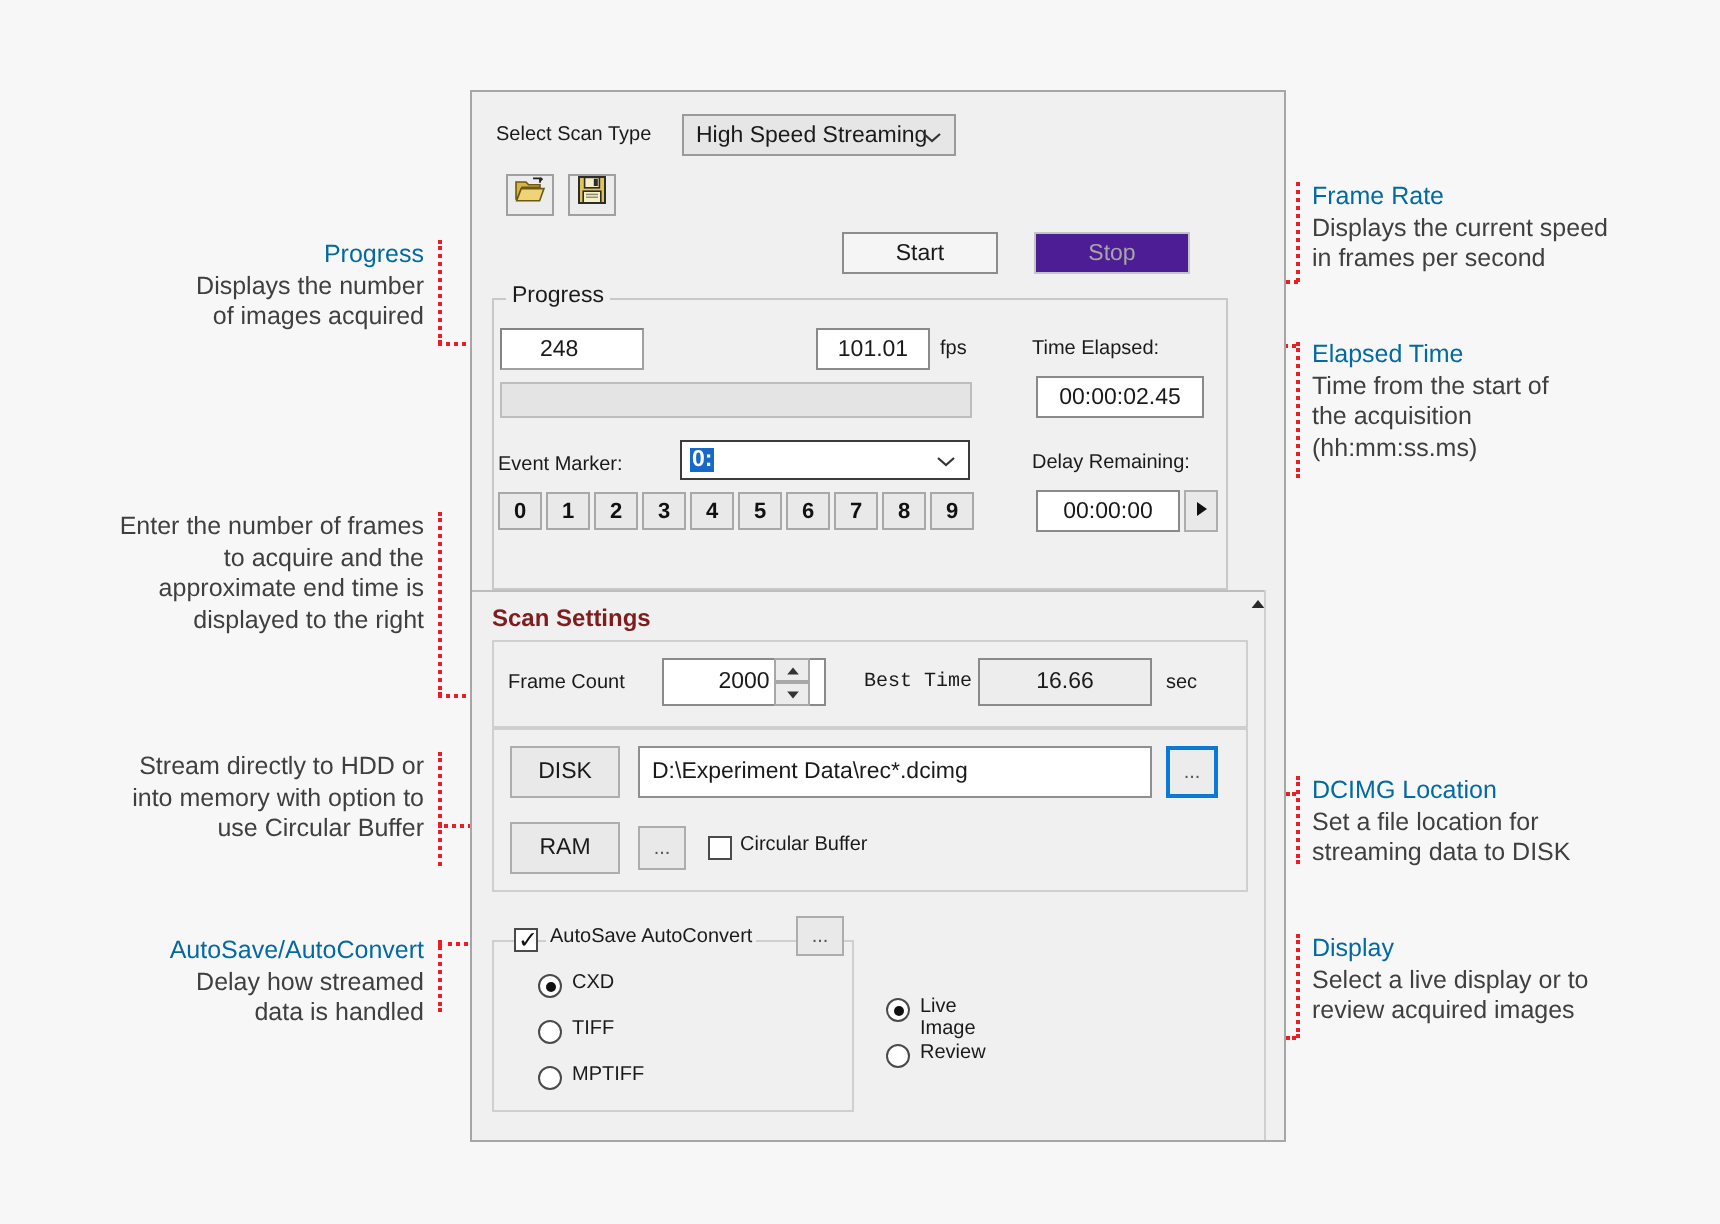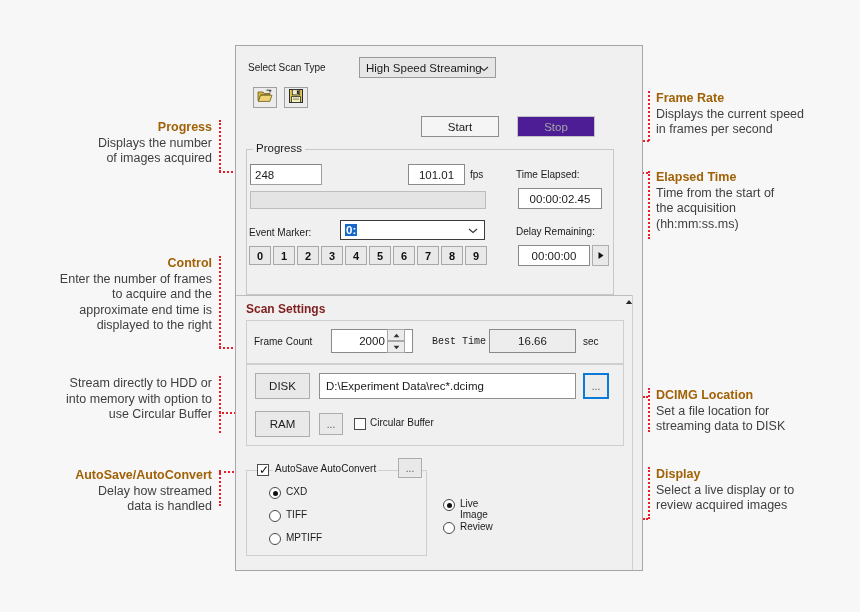--- a/index.html
+++ b/index.html
@@ -8,21 +8,21 @@
     background:#f7f7f7;
     font-family:"Liberation Sans", sans-serif;
     position:relative;
     overflow:hidden;
     color:#1a1a1a;
   }
   .root{position:absolute;left:0;top:0;width:860px;height:612px;}
 
   
   .callout{position:absolute;font-size:12.5px;line-height:15.5px;color:#3f3f3f;}
-  .callout .ttl{font-weight:bold;color:#a16207;display:block;}
+  .callout .ttl{font-weight:normal;color:#0369a1;display:block;}
   .callout.left{text-align:right;}
   .callout.right{text-align:left;}
 
   
   .dot-v{position:absolute;border-left:2px dotted #ee1c25;}
   .dot-h{position:absolute;border-top:2px dotted #ee1c25;}
   .dot-end{position:absolute;width:4px;height:4px;border-radius:50%;background:#ee1c25;}
 
   
   .app{
@@ -127,21 +127,20 @@
 
 <div class="root">
 
   <div class="callout left" style="left:20px;top:120px;width:192px;">
     <span class="ttl">Progress</span>
     <span style="white-space:pre-line;">Displays the number
 of images acquired</span>
   </div>
 
   <div class="callout left" style="left:10px;top:256px;width:202px;">
-    <span class="ttl">Control</span>
     <span style="white-space:pre-line;">Enter the number of frames
 to acquire and the
 approximate end time is
 displayed to the right</span>
   </div>
 
   <div class="callout left" style="left:10px;top:376px;width:202px;">
     <span style="white-space:pre-line;">Stream directly to HDD or
 into memory with option to
 use Circular Buffer</span>
@@ -208,21 +207,21 @@
   <div class="dot-v" style="left:648px;top:388px;height:44px;"></div>
 
   <div class="dot-h" style="left:500px;top:518px;width:148px;"></div>
   <div class="dot-end" style="left:498px;top:516px;"></div>
   <div class="dot-v" style="left:648px;top:467px;height:52px;"></div>
 
   <div class="app">
     <div class="app-inner">
 
       <div class="lbl" style="position:absolute;left:12px;top:16px;">Select Scan Type</div>
-      <div class="combo" style="left:123px;top:11px;width:137px;height:21px;">
+      <div class="combo" style="left:105px;top:11px;width:137px;height:21px;">
         <span>High Speed Streaming</span>
         <span class="chev">
           <svg viewBox="0 0 10 10" width="10" height="10">
               <path d="M1 3.5 L5 7 L9 3.5" stroke="#333" stroke-width="1.1" fill="none"></path>
             </svg>
         </span>
       </div>
 
       <div class="toolicon" style="left:17px;top:41px;">
         <span>
@@ -250,21 +249,21 @@
       <div class="btn enabled" style="left:185px;top:70px;width:78px;height:21px;">
         <span>Start</span>
       </div>
       <div class="btn disabled" style="left:281px;top:70px;width:78px;height:21px;">
         <span>Stop</span>
       </div>
 
       <div class="group" style="left:10px;top:103px;width:368px;height:146px;"></div>
       <div class="group-title" style="left:17px;top:96px;">Progress</div>
 
-      <div class="field sunk" style="left:14px;top:118px;width:72px;height:21px;padding-left:4px;">
+      <div class="field sunk" style="left:14px;top:118px;width:72px;height:21px;padding-left:19px;">
         <span>248</span>
       </div>
 
       <div class="field center" style="left:172px;top:118px;width:57px;height:21px;">
         <span>101.01</span>
       </div>
       <div class="lbl" style="position:absolute;left:234px;top:123px;">fps</div>
 
       <div class="lbl" style="position:absolute;left:280px;top:123px;">Time Elapsed:</div>
       <div class="field center" style="left:282px;top:142px;width:84px;height:21px;">

